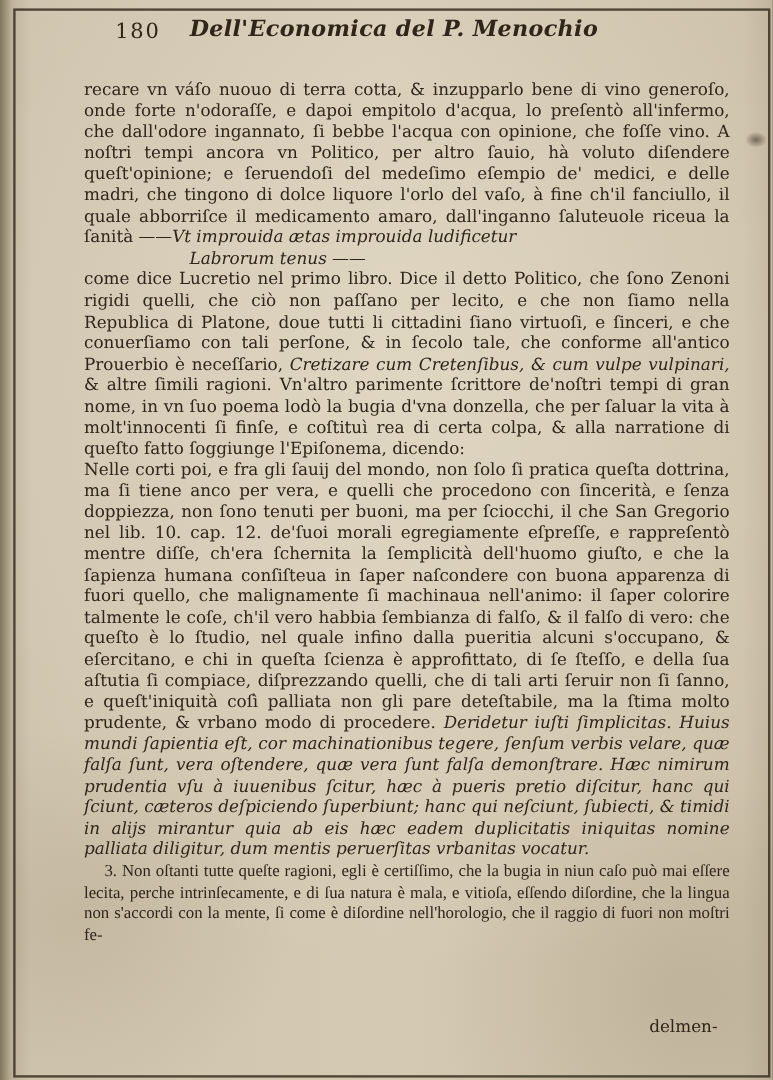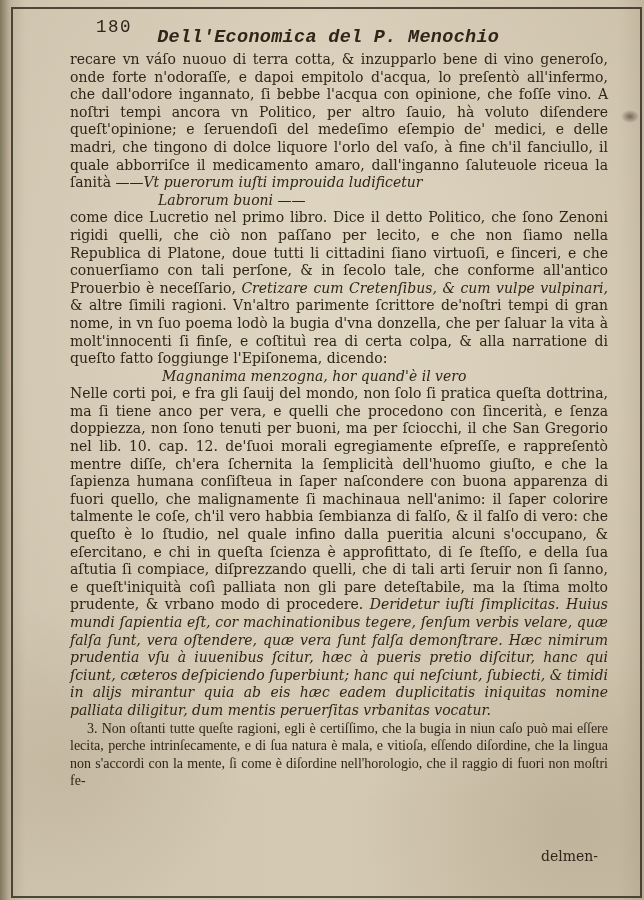--- a/index.html
+++ b/index.html
@@ -27,27 +27,27 @@
     pointer-events: none;
   }
   .blot {
     position: absolute; top: 110px; right: 5px; width: 18px; height: 13px;
     background: radial-gradient(ellipse at center, rgba(45,35,20,0.55), rgba(45,35,20,0) 72%);
     border-radius: 50%;
   }
   .content {
     position: absolute; top: 14px; left: 70px; right: 36px;
   }
-  .running-head { position: relative; height: 30px; margin-bottom: 7px; font-family: Liberation Mono, monospace; }
+  .running-head { position: relative; height: 30px; margin-bottom: 23px; }
   .page-number {
     position: absolute; left: 26px; top: 3px;
     font-size: 17.5px; letter-spacing: 1.5px;
   }
   .head-title {
-    position: absolute; left: 48%; top: 13px; transform: translateX(-50%);
+    position: absolute; left: 48%; top: 0; transform: translateX(-50%);
     font-style: italic; font-weight: 600; font-size: 18.5px;
     letter-spacing: 0.3px; white-space: nowrap;
   }
   .body-text {
     font-size: 14px; line-height: 17.6px; text-align: justify;
     text-justify: inter-word;
   }
   .para { margin: 0; padding: 0; }
   .it { font-style: italic; }
   .verse-line2 { margin-left: 88px; font-style: italic; text-align: left; }
@@ -71,33 +71,32 @@
 
     <header class="running-head">
       <span class="page-number">180</span>
       <span class="head-title">Dell'Economica del P. Menochio</span>
     </header>
 
     <div class="body-text">
 
       <p class="para">
         <span>recare vn váſo nuouo di terra cotta, &amp; inzupparlo bene di vino generoſo, onde forte n'odoraſſe, e dapoi empitolo d'acqua, lo preſentò all'infermo, che dall'odore ingannato, ſi bebbe l'acqua con opinione, che foſſe vino. A noſtri tempi ancora vn Politico, per altro ſauio, hà voluto diſendere queſt'opinione; e ſeruendoſi del medeſimo eſempio de' medici, e delle madri, che tingono di dolce liquore l'orlo del vaſo, à fine ch'il fanciullo, il quale abborriſce il medicamento amaro, dall'inganno ſaluteuole riceua la ſanità</span>
-        <span class="it">——Vt puerorum iuſti improuida ludificetur</span>
+        <span class="it">——Vt improuida ætas improuida ludificetur</span>
       </p>
 
-      <div class="verse-line2">Labrorum buoni ——</div>
+      <div class="verse-line2">Labrorum tenus ——</div>
 
       <p class="para">
         <span>come dice Lucretio nel primo libro. Dice il detto Politico, che ſono Zenoni rigidi quelli, che ciò non paſſano per lecito, e che non ſiamo nella Republica di Platone, doue tutti li cittadini ſiano virtuoſi, e ſinceri, e che conuerſiamo con tali perſone, &amp; in ſecolo tale, che conforme all'antico Prouerbio è neceſſario,</span>
         <span class="it">Cretizare cum Cretenſibus, &amp; cum vulpe vulpinari,</span>
         <span>&amp; altre ſimili ragioni. Vn'altro parimente ſcrittore de'noſtri tempi di gran nome, in vn ſuo poema lodò la bugia d'vna donzella, che per ſaluar la vita à molt'innocenti ſi finſe, e coſtituì rea di certa colpa, &amp; alla narratione di queſto fatto ſoggiunge l'Epiſonema, dicendo:</span>
       </p>
 
       <div class="couplet">
-        <div class="couplet-line">Magnanima menzogna, hor quand'è il vero</div>
       </div>
 
       <p class="para">
         <span>Nelle corti poi, e fra gli ſauij del mondo, non ſolo ſi pratica queſta dottrina, ma ſi tiene anco per vera, e quelli che procedono con ſincerità, e ſenza doppiezza, non ſono tenuti per buoni, ma per ſciocchi, il che San Gregorio nel lib. 10. cap. 12. de'ſuoi morali egregiamente eſpreſſe, e rappreſentò mentre diſſe, ch'era ſchernita la ſemplicità dell'huomo giuſto, e che la ſapienza humana conſiſteua in ſaper naſcondere con buona apparenza di fuori quello, che malignamente ſi machinaua nell'animo: il ſaper colorire talmente le coſe, ch'il vero habbia ſembianza di falſo, &amp; il falſo di vero: che queſto è lo ſtudio, nel quale infino dalla pueritia alcuni s'occupano, &amp; eſercitano, e chi in queſta ſcienza è approfittato, di ſe ſteſſo, e della ſua aſtutia ſi compiace, diſprezzando quelli, che di tali arti ſeruir non ſi ſanno, e queſt'iniquità coſì palliata non gli pare deteſtabile, ma la ſtima molto prudente, &amp; vrbano modo di procedere.</span>
         <span class="it">Deridetur iuſti ſimplicitas. Huius mundi ſapientia eſt, cor machinationibus tegere, ſenſum verbis velare, quæ falſa ſunt, vera oſtendere, quæ vera ſunt falſa demonſtrare. Hæc nimirum prudentia vſu à iuuenibus ſcitur, hæc à pueris pretio diſcitur, hanc qui ſciunt, cæteros deſpiciendo ſuperbiunt; hanc qui neſciunt, ſubiecti, &amp; timidi in alijs mirantur quia ab eis hæc eadem duplicitatis iniquitas nomine palliata diligitur, dum mentis peruerſitas vrbanitas vocatur.</span>
       </p>
 
       <p class="para indent">3. Non oſtanti tutte queſte ragioni, egli è certiſſimo, che la bugia in niun caſo può mai eſſere lecita, perche intrinſecamente, e di ſua natura è mala, e vitioſa, eſſendo diſordine, che la lingua non s'accordi con la mente, ſi come è diſordine nell'horologio, che il raggio di fuori non moſtri fe-</p>
 
     </div>

